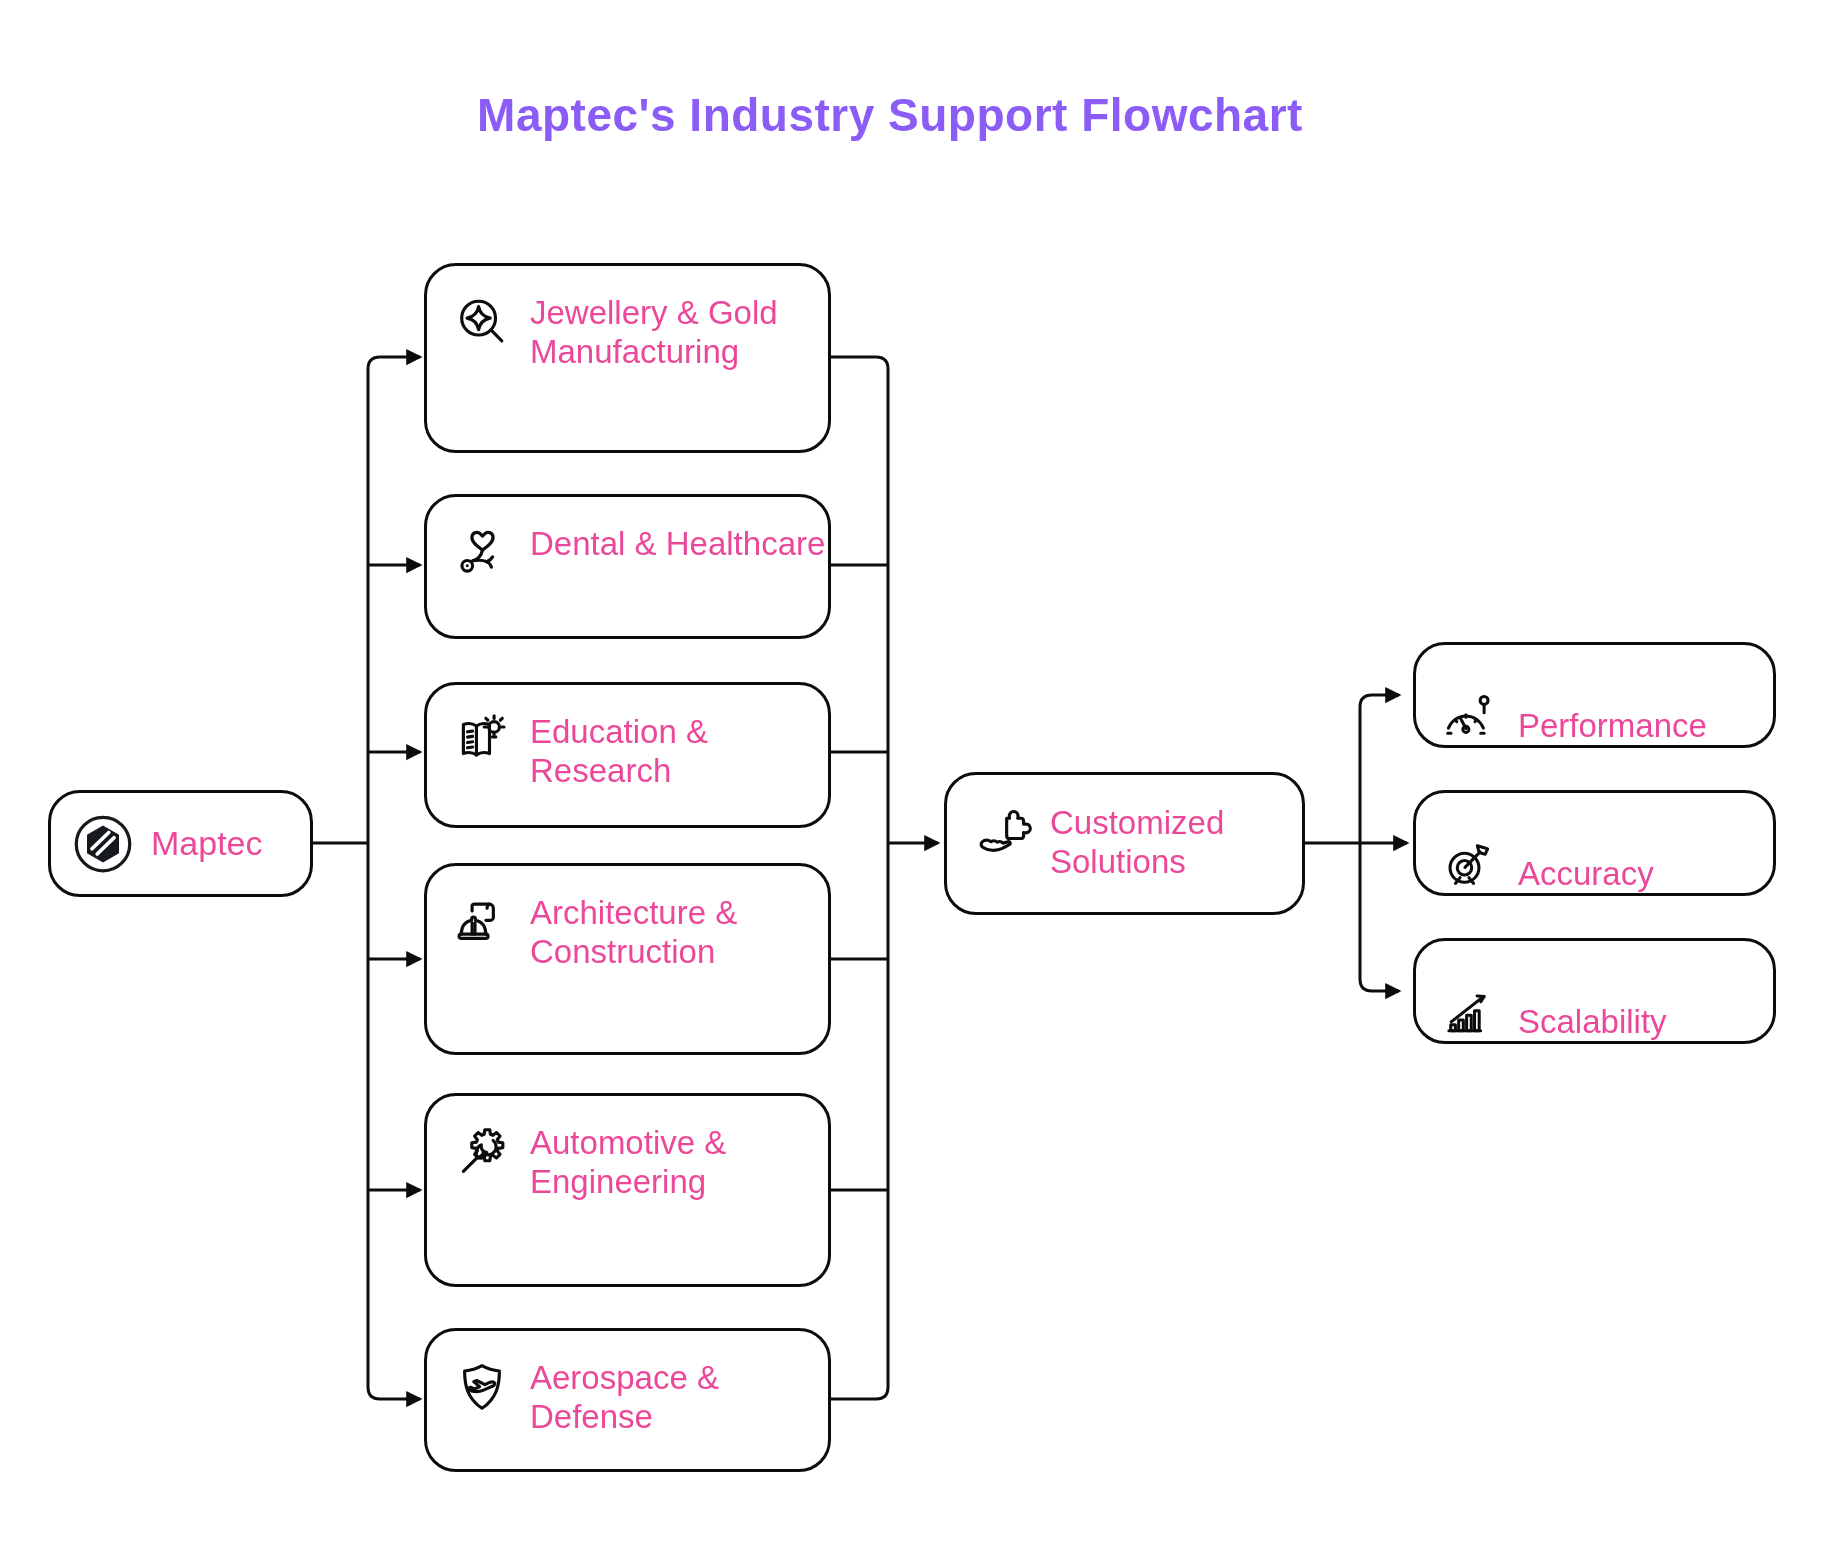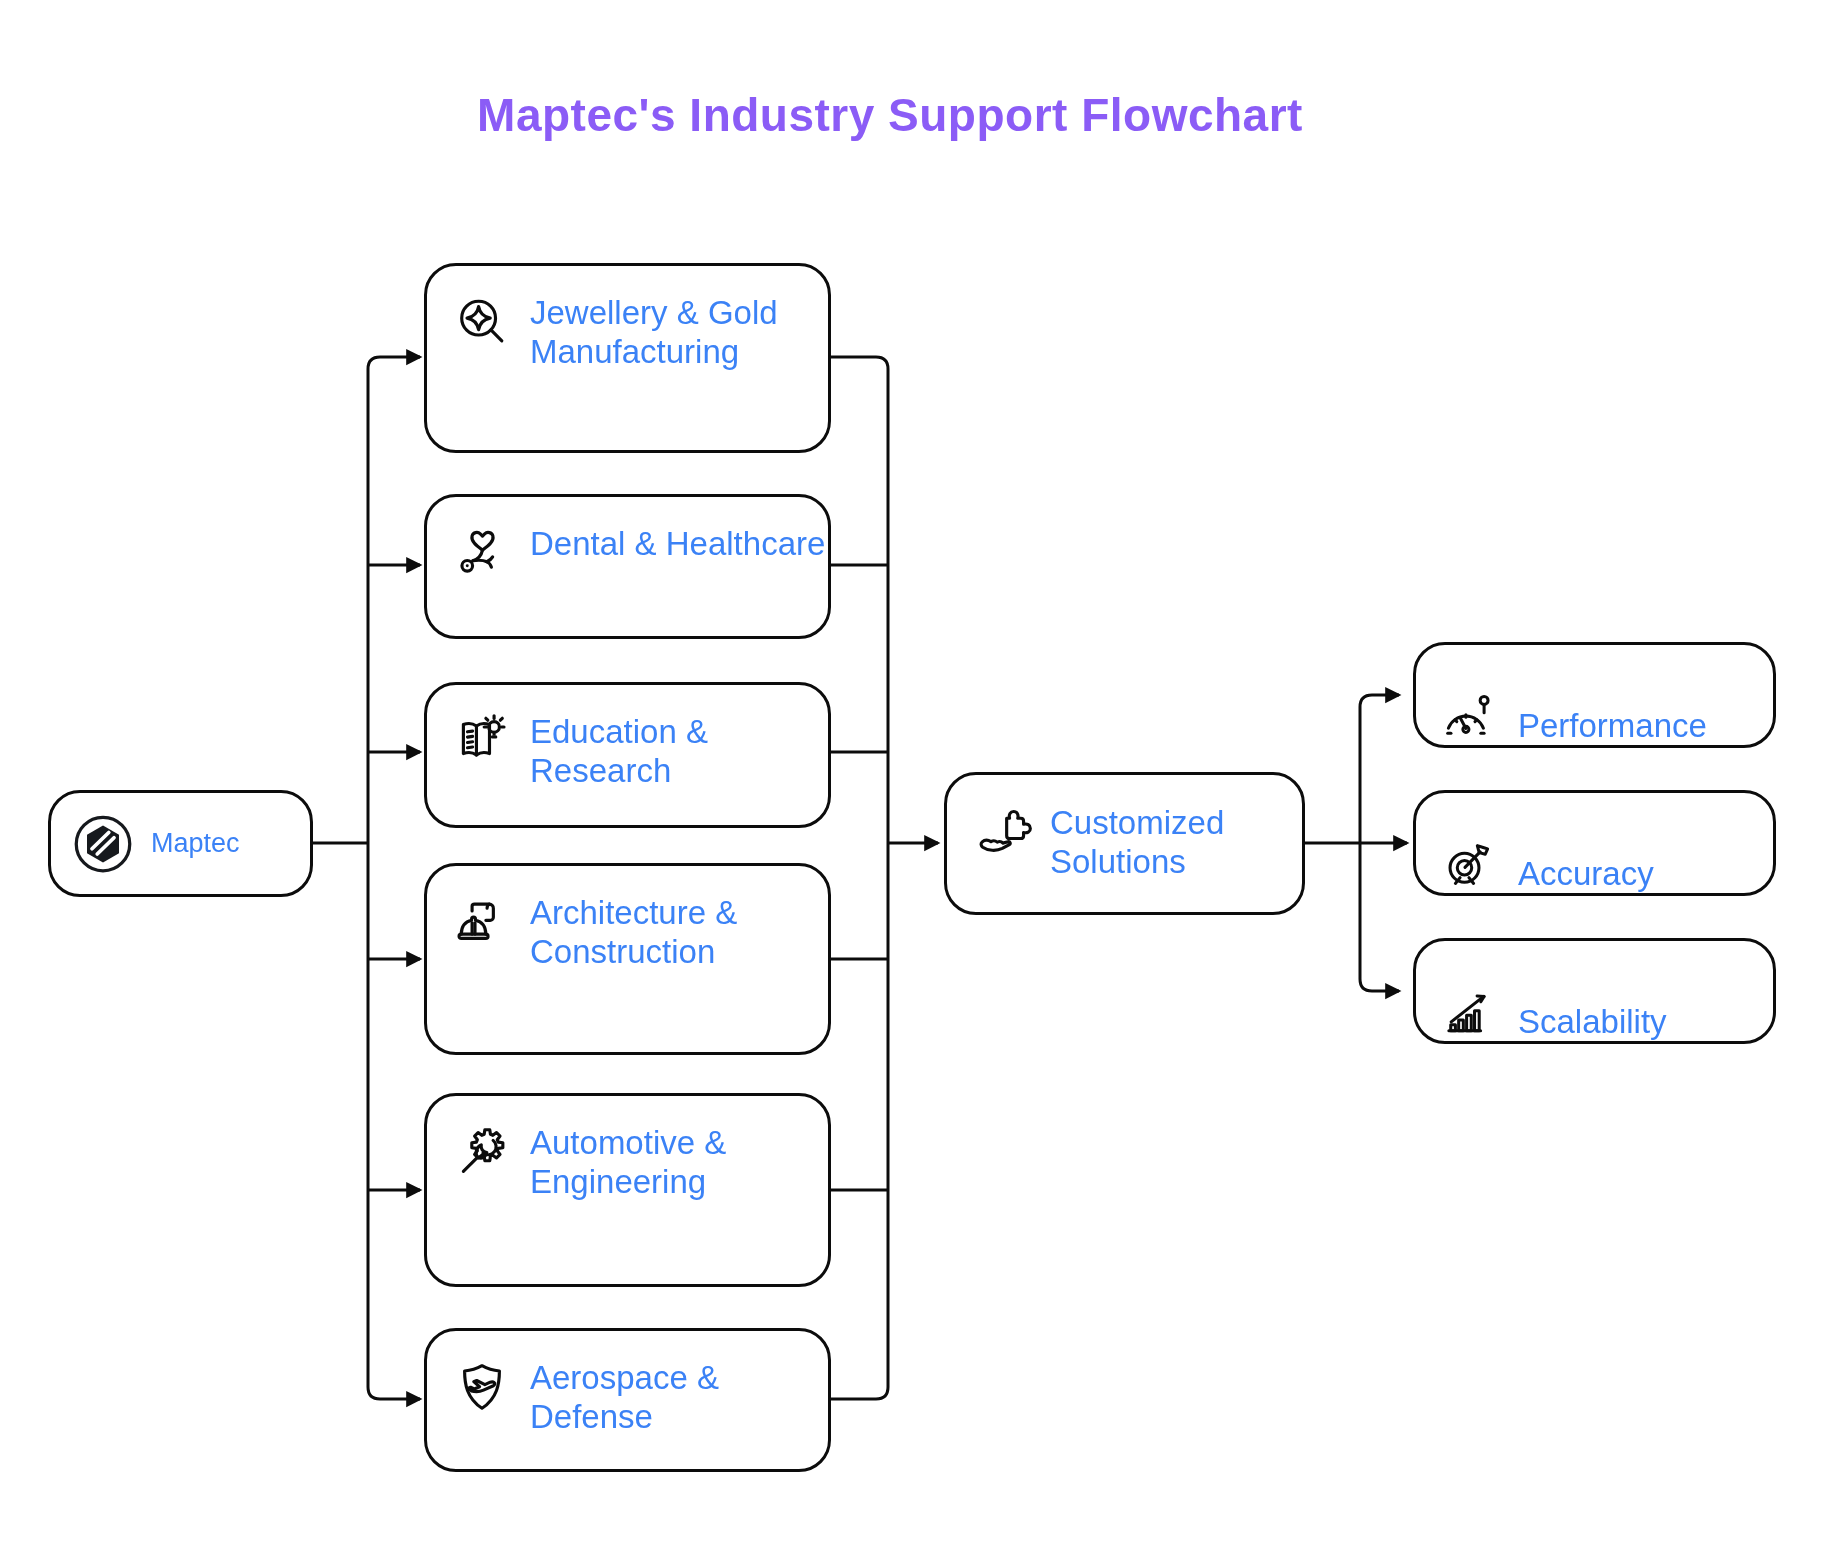--- a/index.html
+++ b/index.html
@@ -10,25 +10,25 @@
   .title{
     position:absolute;top:88px;left:0;width:1780px;text-align:center;
     font-size:46px;font-weight:700;color:#8b5cf6;letter-spacing:.5px;
   }
   svg.edges{position:absolute;left:0;top:0;width:1824px;height:1568px;}
   .node{
     position:absolute;background:#ffffff;border:3px solid #0c0c0c;border-radius:32px;
     box-sizing:border-box;display:flex;align-items:flex-start;
   }
   .node .icon{flex:0 0 auto;display:block;line-height:0;}
-  .node .label{font-size:33px;line-height:39px;color:#3b82f6;}
+  .node .label{font-size:33px;line-height:39px;color:#ec4899;}
   
   .root-node{left:48px;top:790px;width:265px;height:107px;align-items:center;padding-left:22px;}
   .root-node .icon{margin-right:18px;}
-  .root-node .label{font-size:27px;}
+  .root-node .label{font-size:34px;}
   
   .industry{left:424px;width:407px;padding:27px 0 0 26px;}
   .industry .icon{margin-right:19px;}
   .industry .label{width:300px;}
   
   .hub{left:944px;top:772px;width:361px;height:143px;padding:28px 0 0 28px;}
   .hub .icon{margin-right:17px;}
   .hub .label{width:225px;}
   
   .outcome{left:1413px;width:363px;height:106px;align-items:flex-end;padding-left:24px;}

